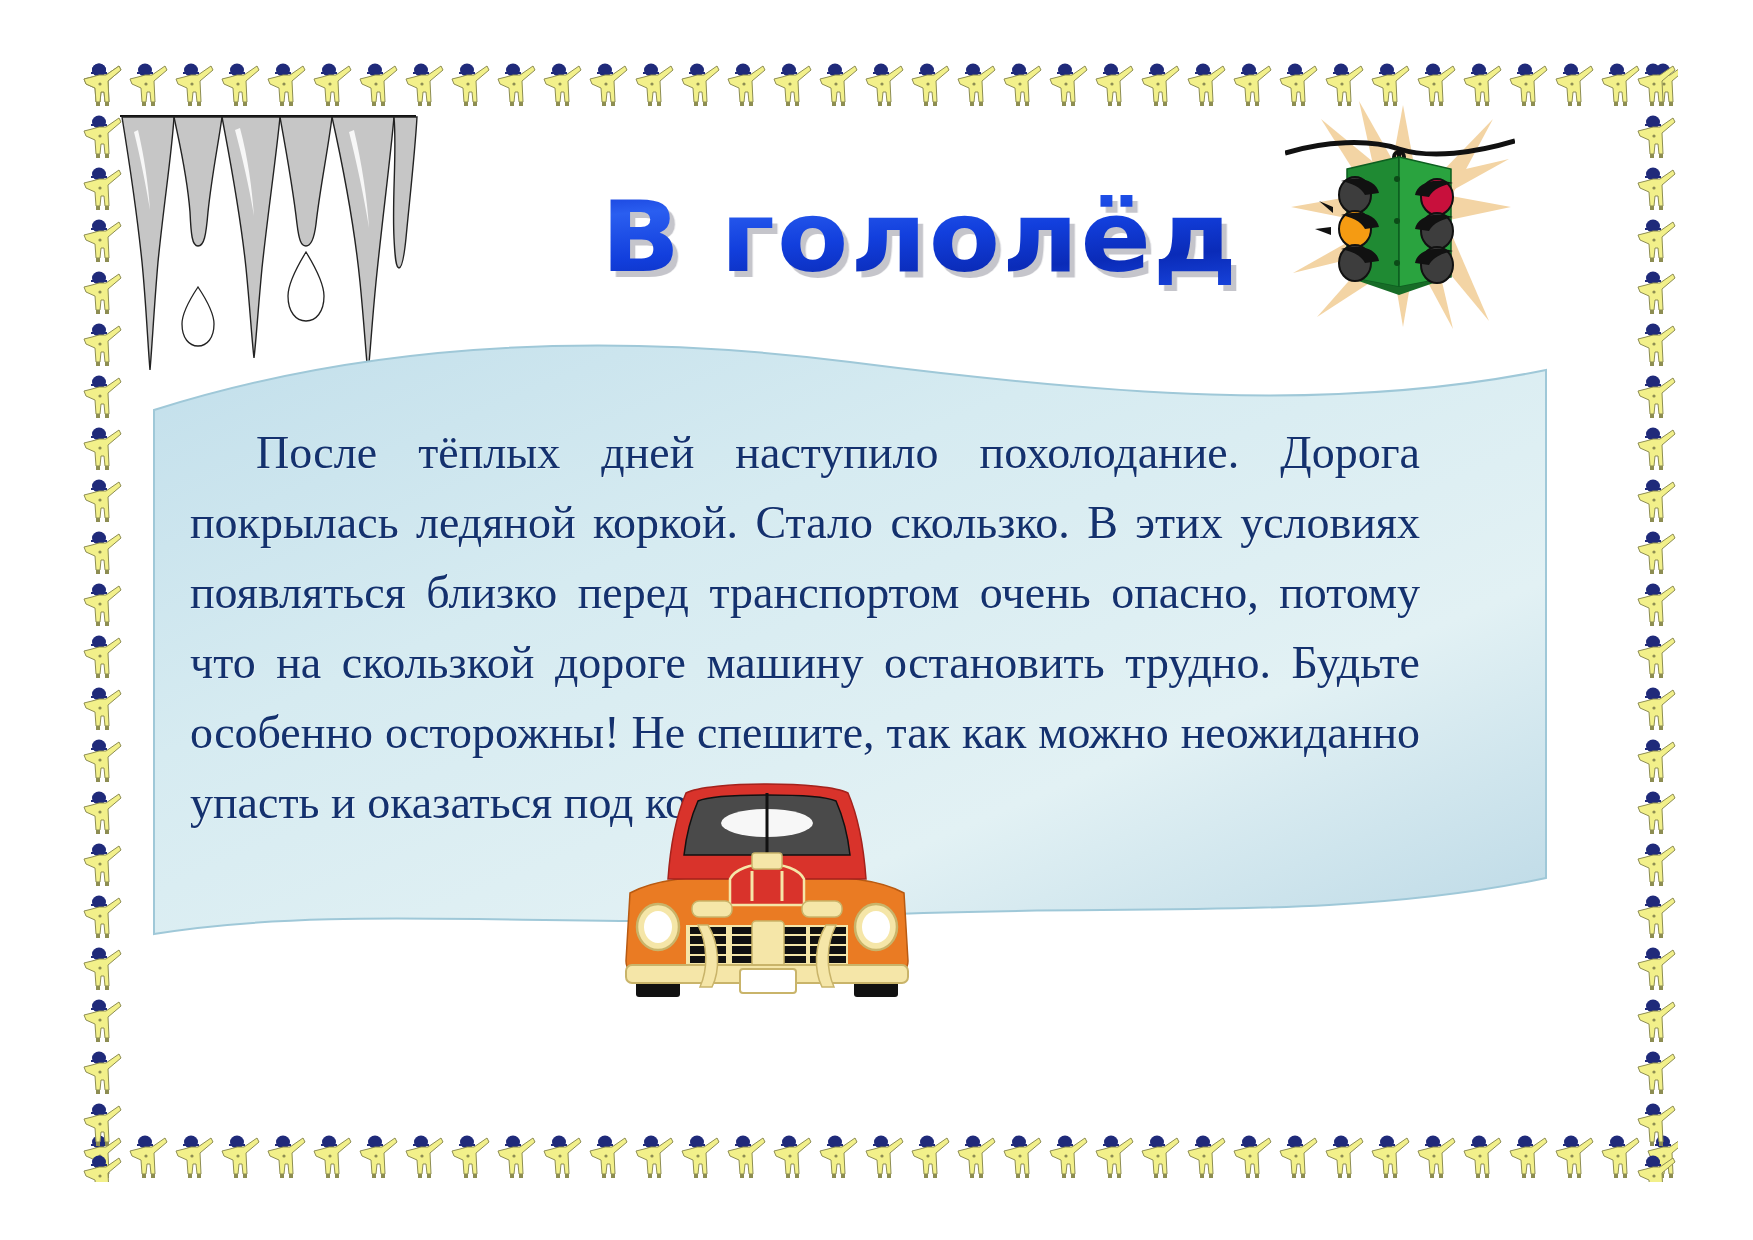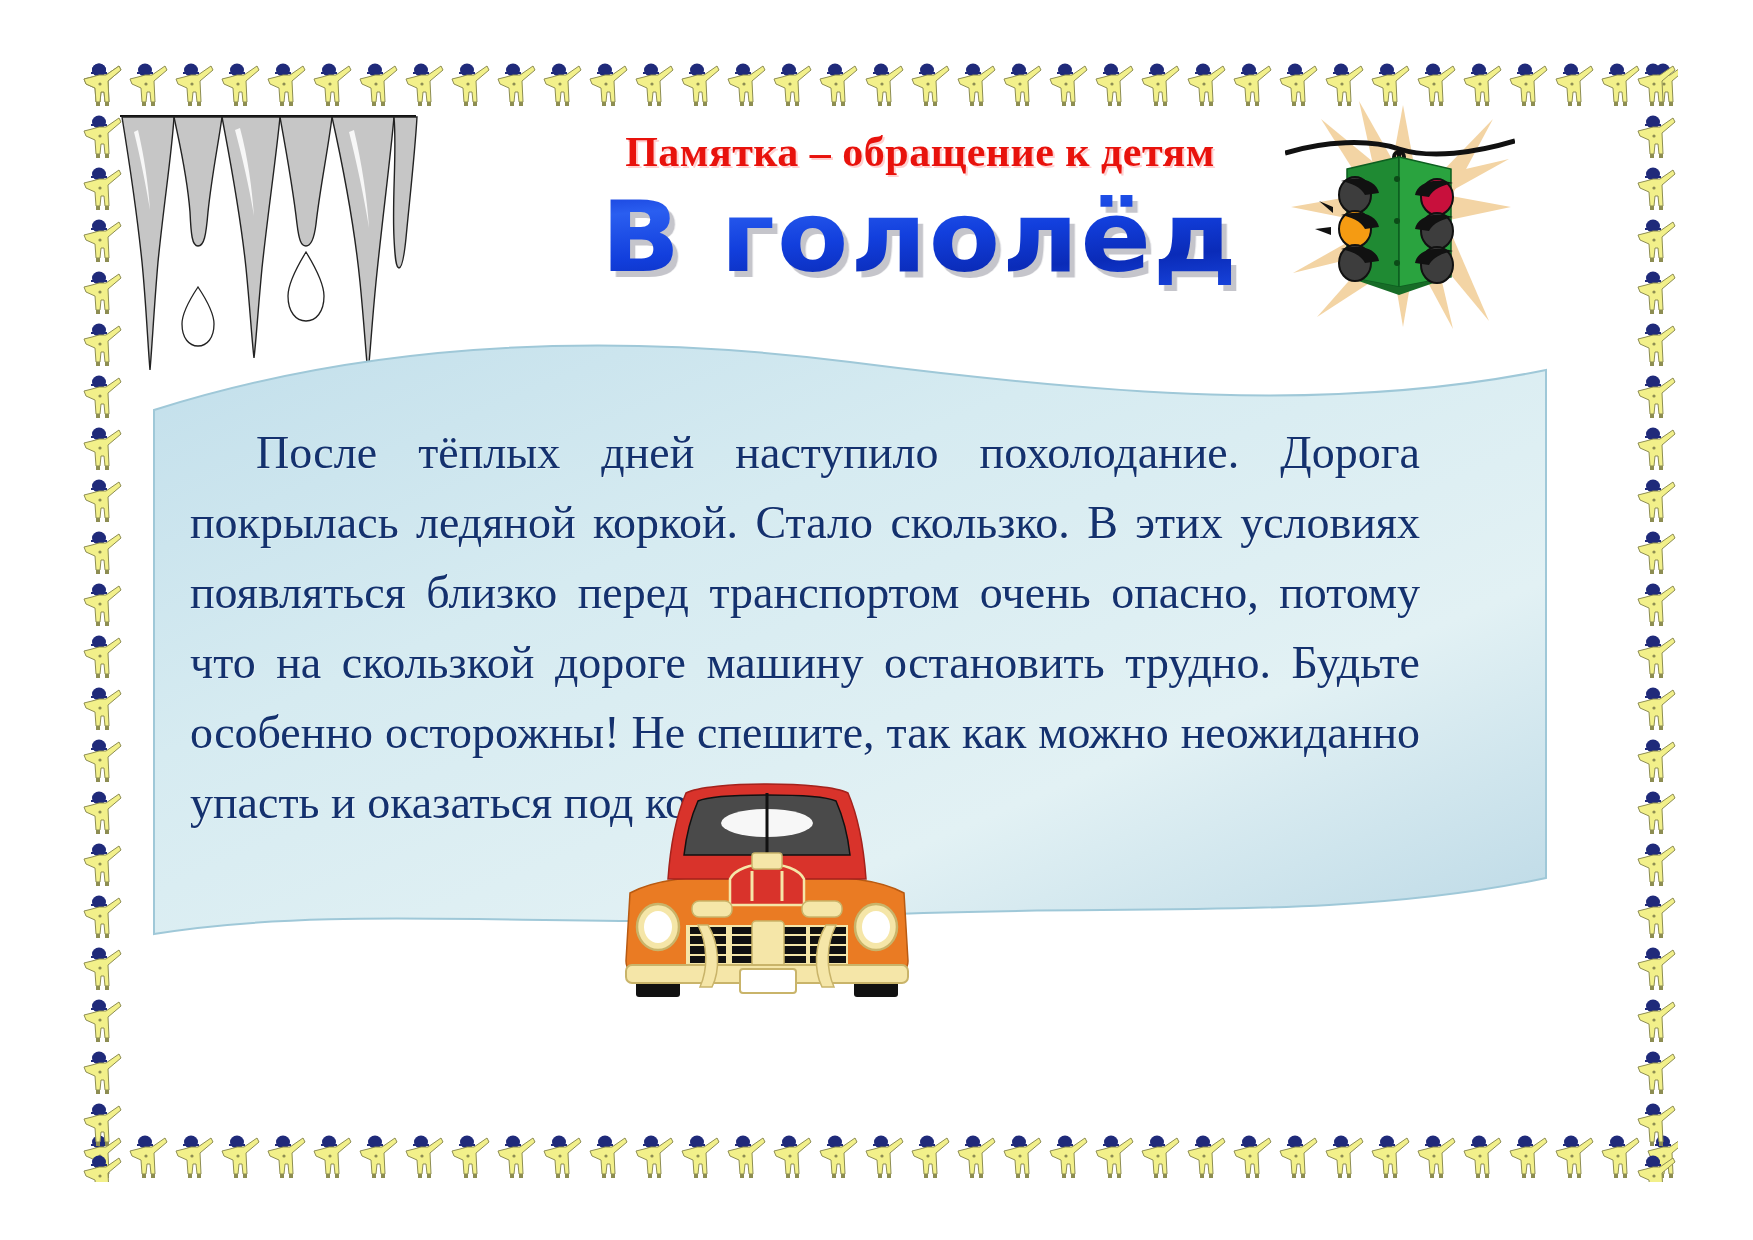--- a/index.html
+++ b/index.html
@@ -1281,21 +1281,20 @@
 
       <circle cx="112" cy="84" r="3" fill="#0c4a18"></circle>
       <circle cx="112" cy="126" r="3" fill="#0c4a18"></circle>
       <circle cx="112" cy="168" r="3" fill="#0c4a18"></circle>
 
       <path d="M48 112 L34 106 L48 118 Z" fill="#111"></path>
       <path d="M46 132 L30 134 L46 140 Z" fill="#111"></path>
     </svg>
   </div>
 
-  <div class="subtitle">Памятка – обращение к детям</div>
   <div class="maintitle">В гололёд</div>
 
   <div class="panel">
     <svg viewBox="0 0 1400 640" width="1400" height="640" preserveAspectRatio="none">
       <defs>
         <linearGradient id="panelgrad" x1="0" y1="0" x2="1" y2="1">
           <stop offset="0%" stop-color="#c2dfeb"></stop>
           <stop offset="35%" stop-color="#d6ebf1"></stop>
           <stop offset="70%" stop-color="#e2f1f4"></stop>
           <stop offset="100%" stop-color="#bcd9e6"></stop>

